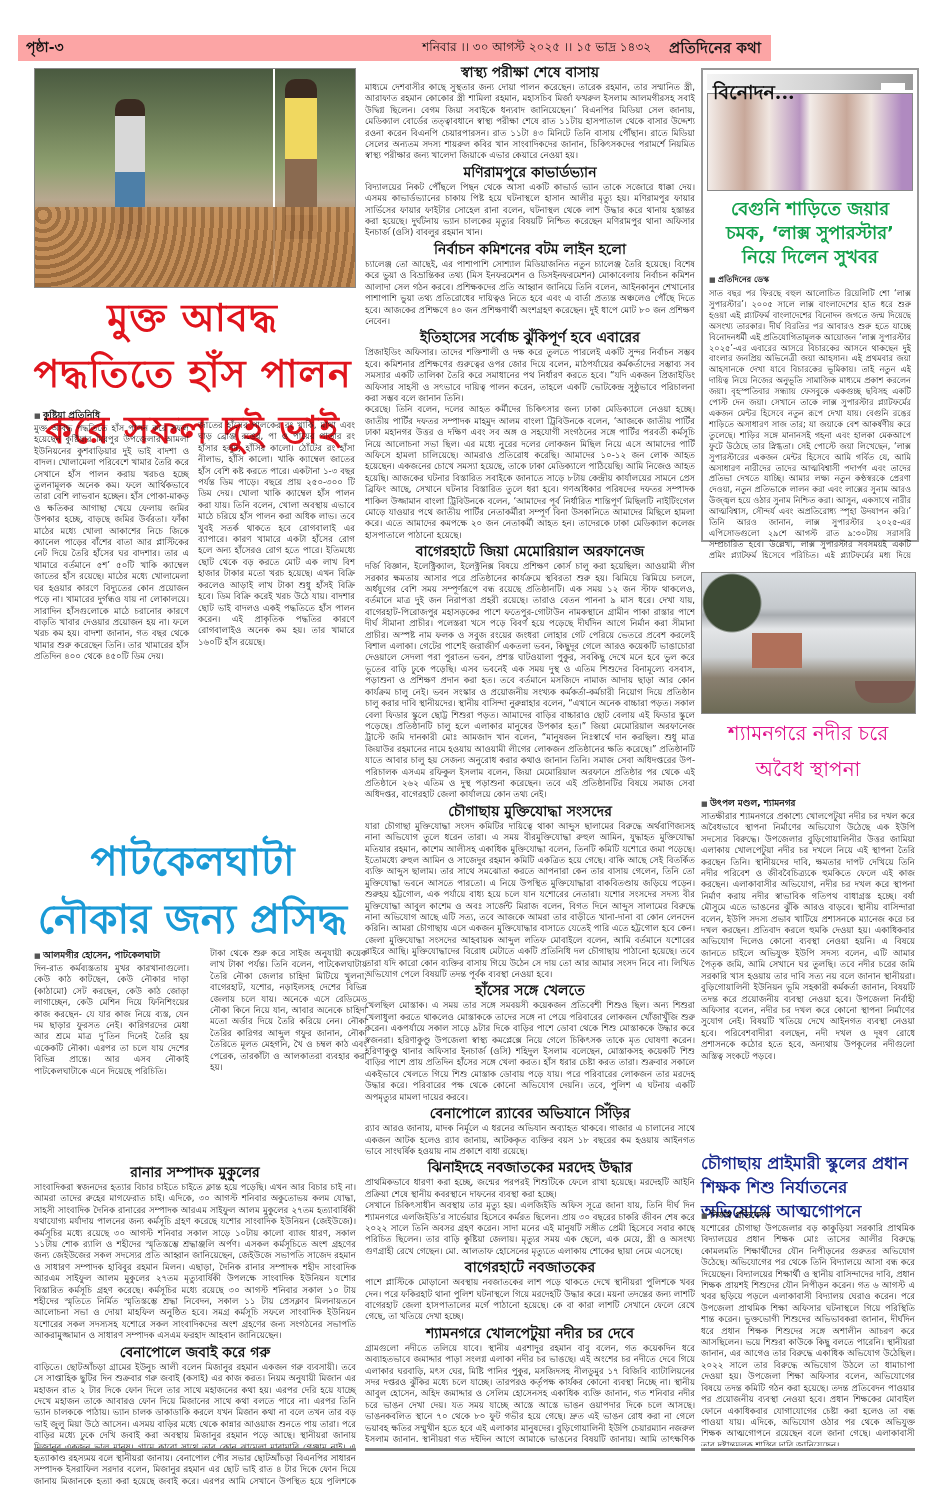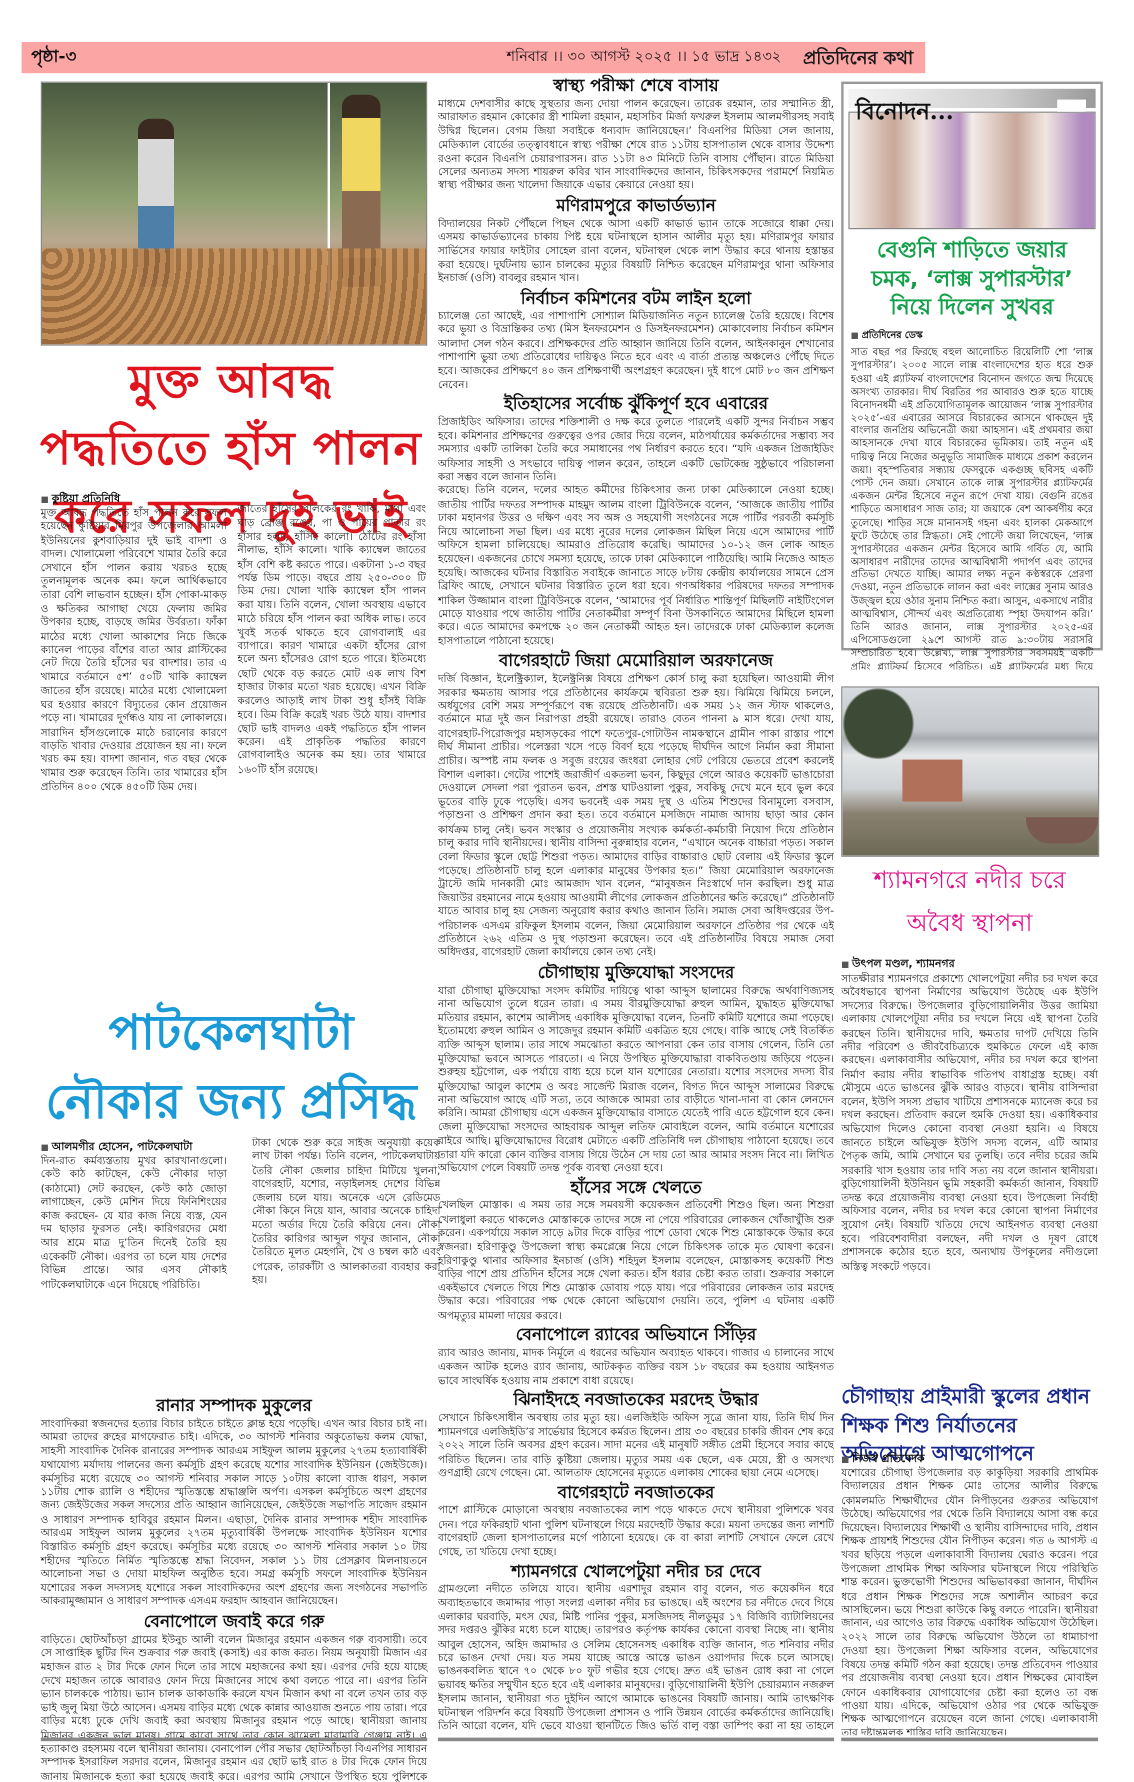--- a/index.html
+++ b/index.html
@@ -129,20 +129,21 @@
   <div>
     <div class="sub-head">হাঁসের সঙ্গে খেলতে</div>
     <div class="body-text">খেলছিল মোস্তাক। এ সময় তার সঙ্গে সমবয়সী কয়েকজন প্রতিবেশী শিশুও ছিল। অন্য শিশুরা খেলাধুলা করতে থাকলেও মোস্তাককে তাদের সঙ্গে না পেয়ে পরিবারের লোকজন খোঁজাখুঁজি শুরু করেন। একপর্যায়ে সকাল সাড়ে ৯টার দিকে বাড়ির পাশে ডোবা থেকে শিশু মোস্তাককে উদ্ধার করে স্বজনরা। হরিণাকুণ্ডু উপজেলা স্বাস্থ্য কমপ্লেক্সে নিয়ে গেলে চিকিৎসক তাকে মৃত ঘোষণা করেন। হরিণাকুণ্ডু থানার অফিসার ইনচার্জ (ওসি) শহিদুল ইসলাম বলেছেন, মোস্তাকসহ কয়েকটি শিশু বাড়ির পাশে প্রায় প্রতিদিন হাঁসের সঙ্গে খেলা করত। হাঁস ধরার চেষ্টা করত তারা। শুক্রবার সকালে একইভাবে খেলতে গিয়ে শিশু মোস্তাক ডোবায় পড়ে যায়। পরে পরিবারের লোকজন তার মরদেহ উদ্ধার করে। পরিবারের পক্ষ থেকে কোনো অভিযোগ দেয়নি। তবে, পুলিশ এ ঘটনায় একটি অপমৃত্যুর মামলা দায়ের করবে।</div>
   </div>
   <div>
     <div class="sub-head">বেনাপোলে র‍্যাবের অভিযানে সিঁড়ির</div>
     <div class="body-text">র‍্যাব আরও জানায়, মাদক নির্মূলে এ ধরনের অভিযান অব্যাহত থাকবে। গাজার এ চালানের সাথে একজন আটক হলেও র‍্যাব জানায়, আটককৃত ব্যক্তির বয়স ১৮ বছরের কম হওয়ায় আইনগত ভাবে সাংঘর্ষিক হওয়ায় নাম প্রকাশে বাধা রয়েছে।</div>
   </div>
   <div>
     <div class="sub-head">ঝিনাইদহে নবজাতকের মরদেহ উদ্ধার</div>
+    <div class="body-text">প্রাথমিকভাবে ধারণা করা হচ্ছে, জন্মের পরপরই শিশুটিকে ফেলে রাখা হয়েছে। মরদেহটি আইনি প্রক্রিয়া শেষে স্থানীয় কবরস্থানে দাফনের ব্যবস্থা করা হচ্ছে।</div>
   </div>
   <div>
     <div class="body-text">সেখানে চিকিৎসাধীন অবস্থায় তার মৃত্যু হয়। এলজিইডি অফিস সূত্রে জানা যায়, তিনি দীর্ঘ দিন শ্যামনগরে এলজিইডি’র সার্ভেয়ার হিসেবে কর্মরত ছিলেন। প্রায় ৩০ বছরের চাকরি জীবন শেষ করে ২০২২ সালে তিনি অবসর গ্রহণ করেন। সাদা মনের এই মানুষটি সঙ্গীত প্রেমী হিসেবে সবার কাছে পরিচিত ছিলেন। তার বাড়ি কুষ্টিয়া জেলায়। মৃত্যুর সময় এক ছেলে, এক মেয়ে, স্ত্রী ও অসংখ্য গুণগ্রাহী রেখে গেছেন। মো. আলতাফ হোসেনের মৃত্যুতে এলাকায় শোকের ছায়া নেমে এসেছে।</div>
   </div>
   <div>
     <div class="sub-head">বাগেরহাটে নবজাতকের</div>
     <div class="body-text">পাশে প্লাস্টিকে মোড়ানো অবস্থায় নবজাতকের লাশ পড়ে থাকতে দেখে স্থানীয়রা পুলিশকে খবর দেন। পরে ফকিরহাট থানা পুলিশ ঘটনাস্থলে গিয়ে মরদেহটি উদ্ধার করে। ময়না তদন্তের জন্য লাশটি বাগেরহাট জেলা হাসপাতালের মর্গে পাঠানো হয়েছে। কে বা কারা লাশটি সেখানে ফেলে রেখে গেছে, তা খতিয়ে দেখা হচ্ছে।</div>
   </div>
   <div>
     <div class="sub-head">শ্যামনগরে খোলপেটুয়া নদীর চর দেবে</div>

